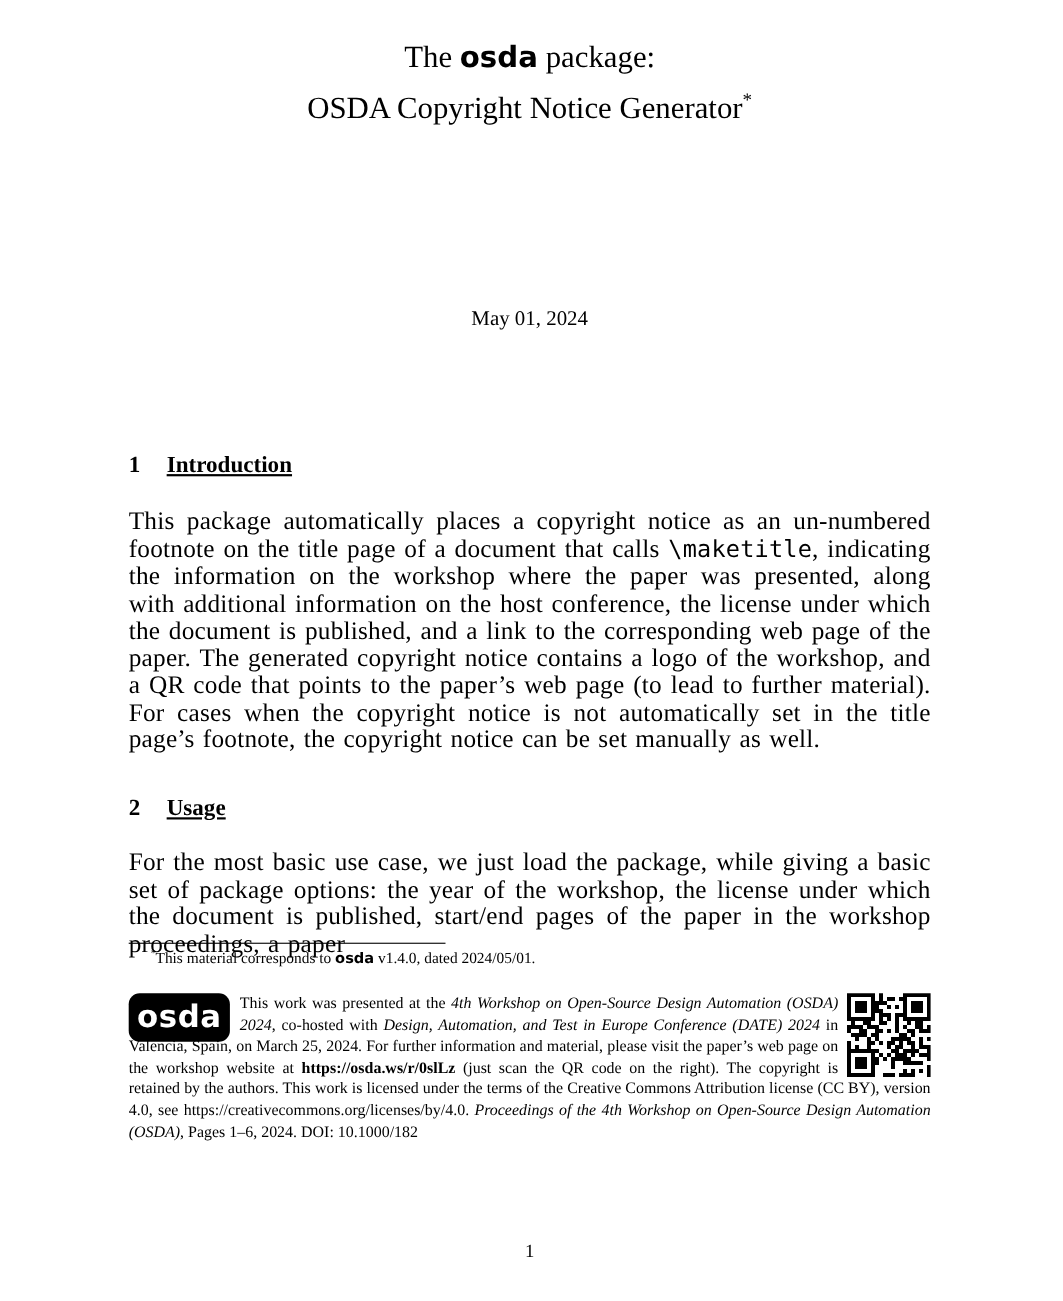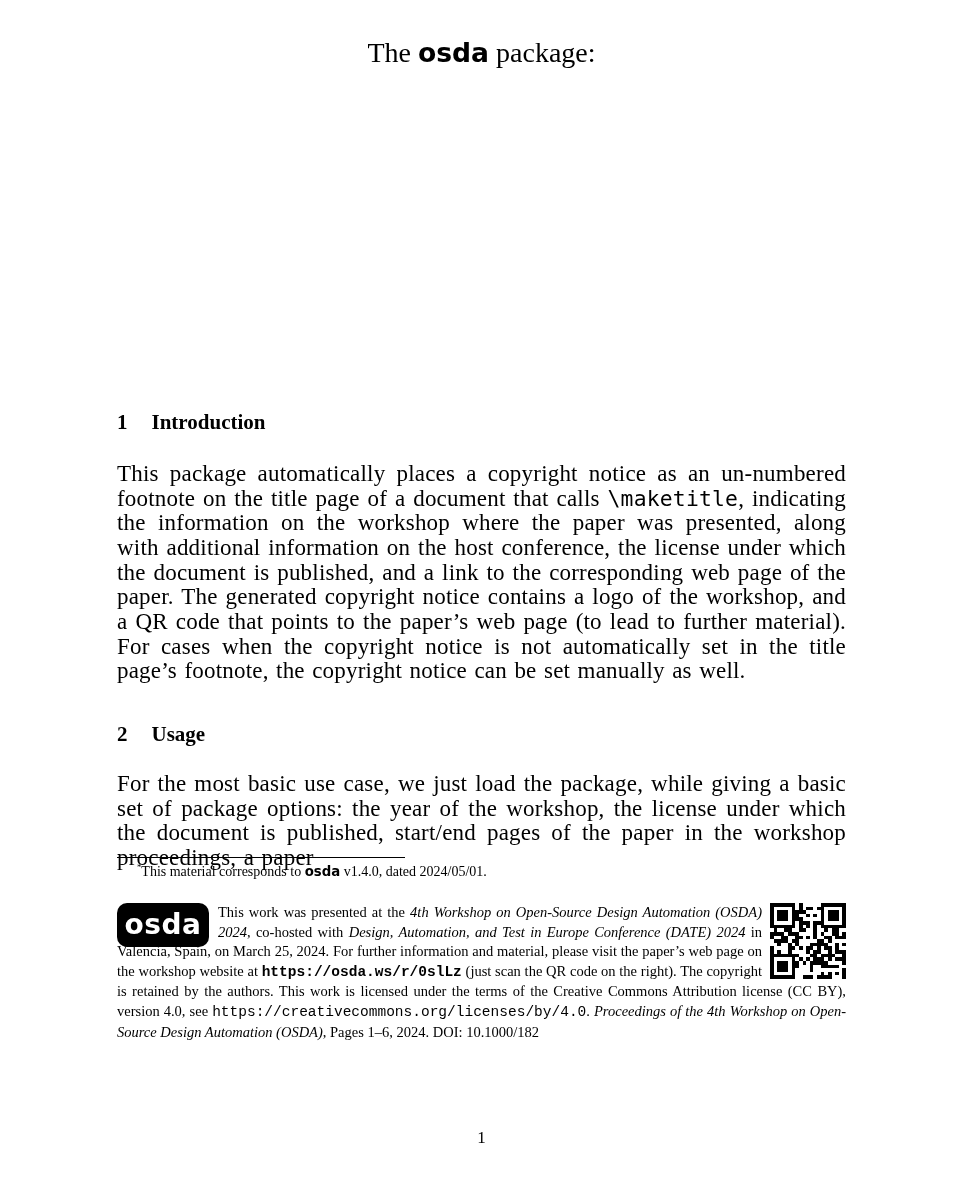--- a/index.html
+++ b/index.html
@@ -27,21 +27,21 @@
   sup { line-height: 0; font-size: 62%; }
 
   
   .author-block { top: 160px; text-align: center; font-size: 19px; line-height: 28.5px; }
   .mono { font-family: "DejaVu Sans Mono", monospace; font-size: 0.93em; }
   .email-line { font-size: 18px; }
 
   .date-line { top: 279px; text-align: center; font-size: 19px; }
 
   
-  .section-heading { font-size: 21px; font-weight: bold; }
+  .section-heading { font-size: 21px; font-weight: bold; text-decoration: underline; }
   .sec-1 { top: 410px; }
   .sec-2 { top: 722px; }
   .sec-num { display: inline-block; margin-right: 24px; }
 
   .body-para {
     text-align: justify;
     font-size: 23px;
     line-height: 24.65px;
     word-spacing: 1.5px;
     letter-spacing: 0.2px;
@@ -63,38 +63,40 @@
     color: #ffffff;
     display: flex; align-items: center; justify-content: center;
     font-family: "DejaVu Sans", sans-serif;
     font-weight: bold;
     font-size: 28px;
     letter-spacing: 0.5px;
   }
   .qr-float { float: right; width: 84px; height: 76px; text-align: right; }
   .it { font-style: italic; }
   .bf { font-weight: bold; }
-  .link { color: #000000; text-decoration: none; font-family: Liberation Mono, monospace; }
+  .link { color: #000000; text-decoration: none; }
 
   
   .page-number { top: 1128px; text-align: center; font-size: 17px; }
 </style>
 </head>
 <body>
 
 <div class="page">
   <div class="content">
 
     <div class="abs title-block">
       <div><span>The </span><span class="pkg-sans">osda</span><span> package:</span></div>
+      <div><span>OSDA Copyright Notice Generator</span><sup>*</sup></div>
     </div>
 
     <div class="abs author-block">
     </div>
 
+    <div class="abs date-line">May 01, 2024</div>
 
     <div class="abs section-heading sec-1">
       <span class="sec-num">1</span><span>Introduction</span>
     </div>
 
     <div class="abs body-para para-1"><span>This package automatically places a copyright notice as an un-numbered footnote on the title page of a document that calls </span><span class="mono">\maketitle</span><span>, indicating the information on the workshop where the paper was presented, along with additional information on the host conference, the license under which the document is published, and a link to the corresponding web page of the paper. The generated copyright notice contains a logo of the workshop, and a QR code that points to the paper’s web page (to lead to further material). For cases when the copyright notice is not automatically set in the title page’s footnote, the copyright notice can be set manually as well.</span></div>
 
     <div class="abs section-heading sec-2">
       <span class="sec-num">2</span><span>Usage</span>
     </div>

